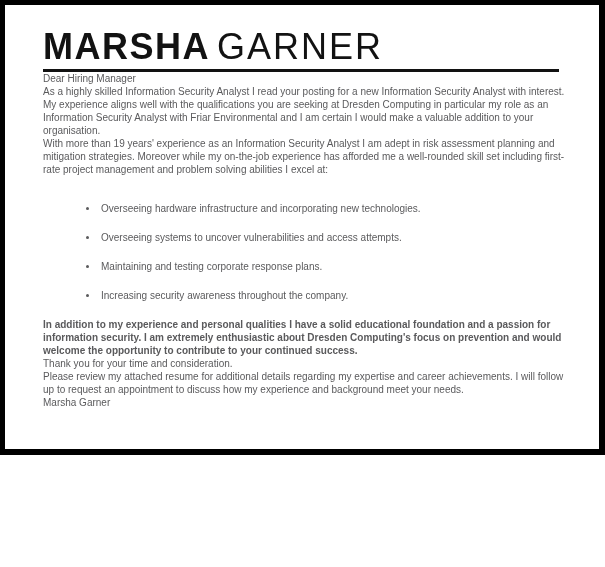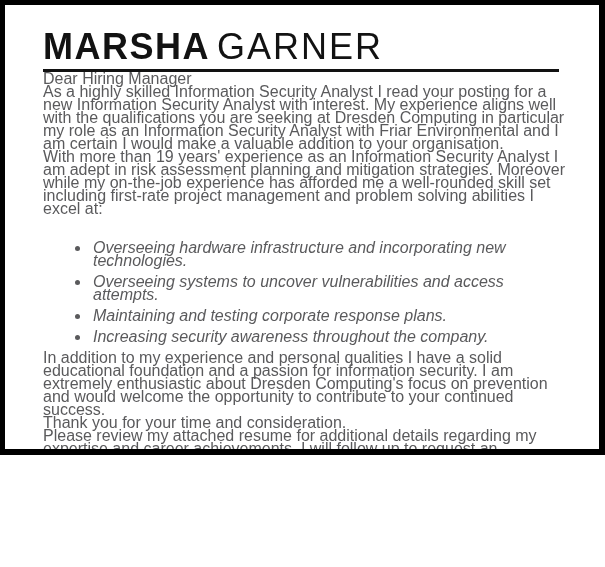--- a/index.html
+++ b/index.html
@@ -39,34 +39,34 @@
     font-size: 10.5px;
     line-height: 13px;
     color: #5a5a5c;
     letter-spacing: 0.3px;
     white-space: nowrap;
   }
   .contact .sep { margin: 0 5px; }
   .letter-body {
     width: 530px;
     color: #5a5a5c;
-    font-size: 16px;
+    font-size: 10px;
     line-height: 13px;
   }
   .letter-body p, .letter-body div.line { margin: 0; padding: 0; }
   .salutation    { margin-top: 11px; }
   .para          { margin-top: 9px; }
   .para-gap      { margin-top: 13px; }
   ul.bullets {
     margin: 26px 0 0 0;
     padding: 0 0 0 40px;
     list-style: disc;
   }
-  ul.bullets li { margin: 8px; padding-left: 2px; font-style: italic; }
-  .after-bullets { margin-top: 30px; }
+  ul.bullets li { margin: 16px; padding-left: 2px; }
+  .after-bullets { margin-top: 30px; font-weight: bold; }
   .thanks        { margin-top: 10px; }
   .signoff       { margin-top: 10px; }
   .signature     { margin-top: 43px; }
 </style>
 </head>
 <body>
 
 <div class="page">
 
   <div class="name">

